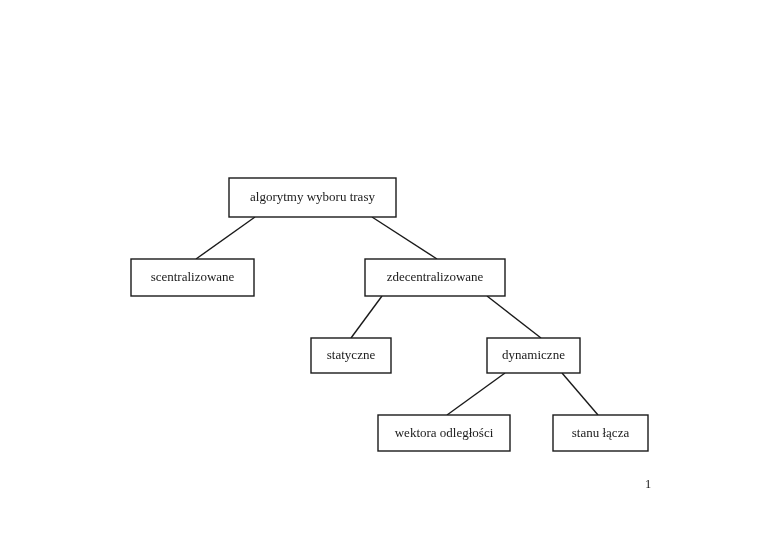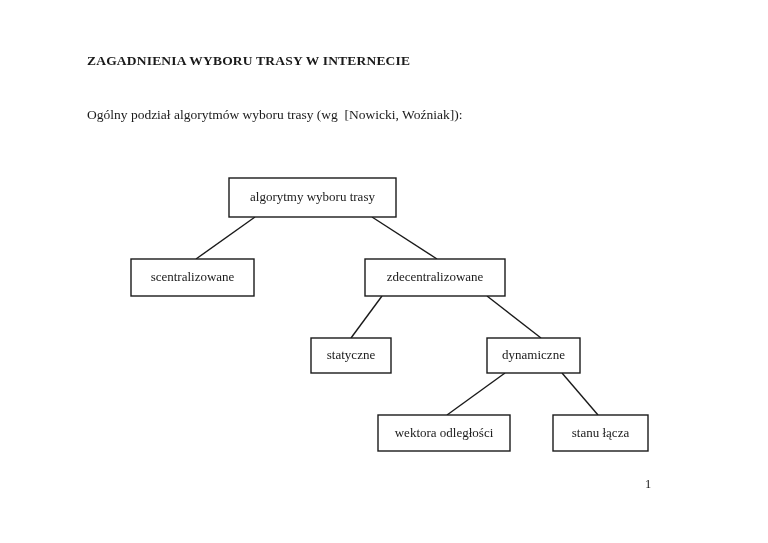--- a/index.html
+++ b/index.html
@@ -79,23 +79,21 @@
     fill: #1a1a1a;
     text-anchor: middle;
     dominant-baseline: middle;
   }
 </style>
 </head>
 <body>
 
 <div class="page">
 
-  <div class="doc-title">ZAGADNIENIA WYBORU TRASY W INTERNECIE</div>
 
-  <div class="doc-subtitle">Ogólny podział algorytmów wyboru trasy (wg  [Nowicki, Woźniak]):</div>
 
   <svg class="diagram" viewBox="0 0 768 543">
     <g id="edges-group">
         <line x1="255" y1="217" x2="196" y2="259" class="edge-line"></line>
         <line x1="372" y1="217" x2="437" y2="259" class="edge-line"></line>
         <line x1="382" y1="296" x2="351" y2="338" class="edge-line"></line>
         <line x1="487" y1="296" x2="541" y2="338" class="edge-line"></line>
         <line x1="505" y1="373" x2="447" y2="415" class="edge-line"></line>
         <line x1="562" y1="373" x2="598" y2="415" class="edge-line"></line>
       </g>

